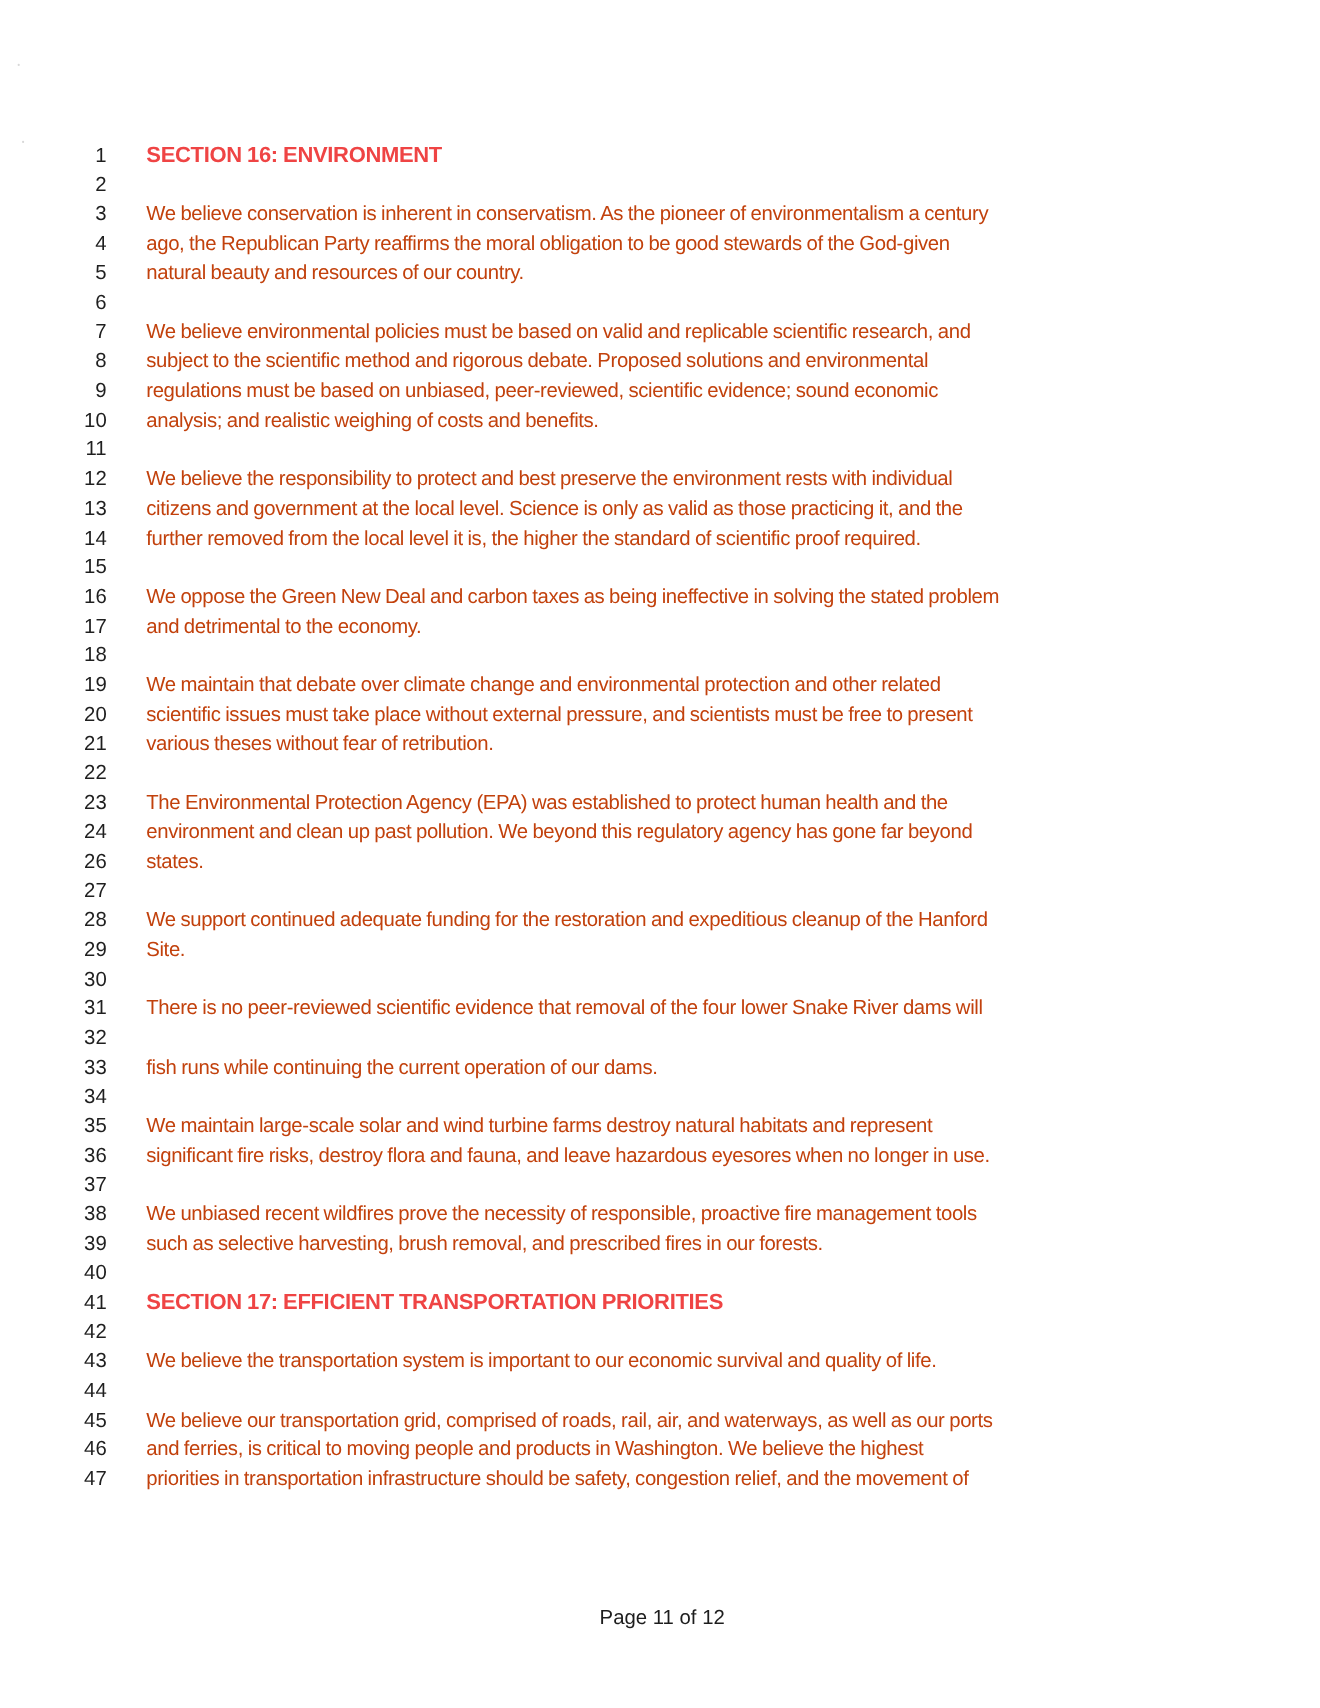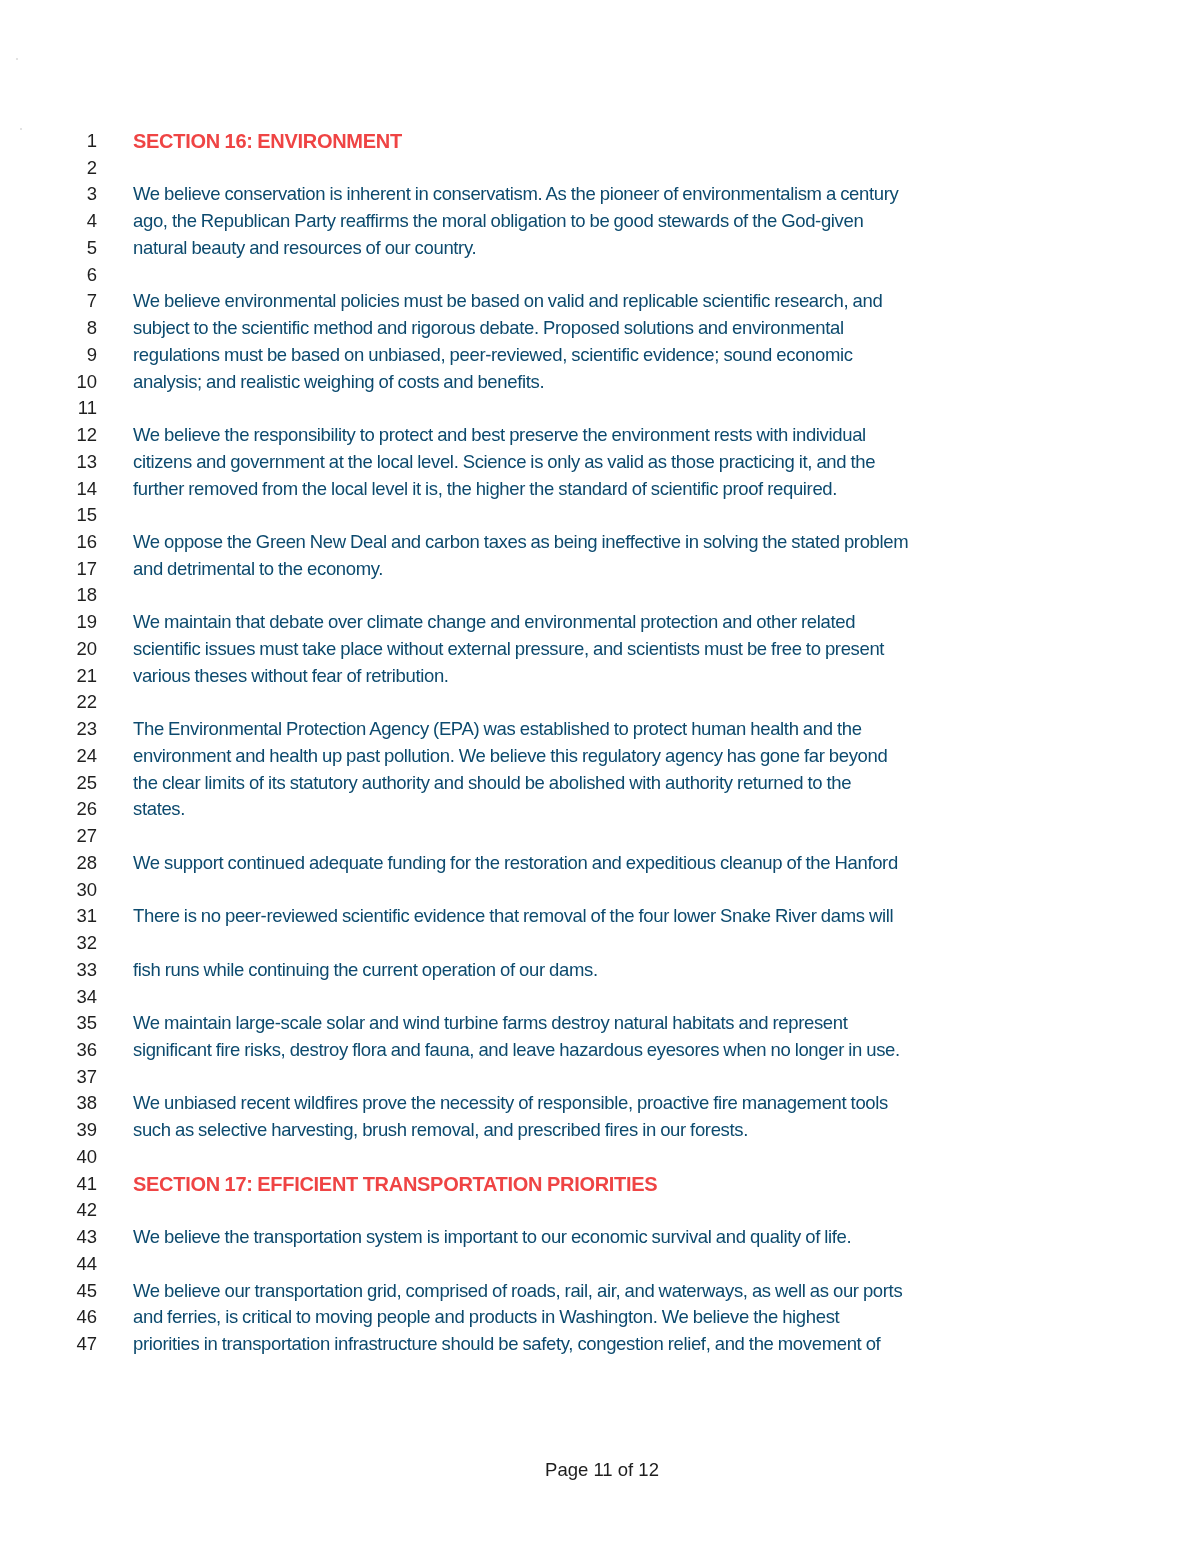--- a/index.html
+++ b/index.html
@@ -43,21 +43,21 @@
       text-align: right;
       width: 40px;
     }
     .txt {
       position: absolute;
       left: 133px;
       top: 0;
       font-size: 18.5px;
       letter-spacing: -0.35px;
       word-spacing: -0.5px;
-      color: #0c4a6e;
+      color: #c2410c;
     }
     .txt.heading {
       font-weight: bold;
       font-size: 20px;
       letter-spacing: -0.3px;
       color: #ef4444;
     }
     .footer {
       position: absolute;
       left: 0;
@@ -171,37 +171,37 @@
       <div class="line">
         <span class="ln">22</span>
         <span class="txt"></span>
       </div>
       <div class="line">
         <span class="ln">23</span>
         <span class="txt">The Environmental Protection Agency (EPA) was established to protect human health and the</span>
       </div>
       <div class="line">
         <span class="ln">24</span>
-        <span class="txt">environment and health up past pollution. We believe this regulatory agency has gone far beyond</span>
-      </div>
-      <div class="line">
-        <span class="ln">25</span>
-        <span class="txt">the clear limits of its statutory authority and should be abolished with authority returned to the</span>
+        <span class="txt">environment and clean up past pollution. We beyond this regulatory agency has gone far beyond</span>
       </div>
       <div class="line">
         <span class="ln">26</span>
         <span class="txt">states.</span>
       </div>
       <div class="line">
         <span class="ln">27</span>
         <span class="txt"></span>
       </div>
       <div class="line">
         <span class="ln">28</span>
         <span class="txt">We support continued adequate funding for the restoration and expeditious cleanup of the Hanford</span>
+      </div>
+      <div class="line">
+        <span class="ln">29</span>
+        <span class="txt">Site.</span>
       </div>
       <div class="line">
         <span class="ln">30</span>
         <span class="txt"></span>
       </div>
       <div class="line">
         <span class="ln">31</span>
         <span class="txt">There is no peer-reviewed scientific evidence that removal of the four lower Snake River dams will</span>
       </div>
       <div class="line">

